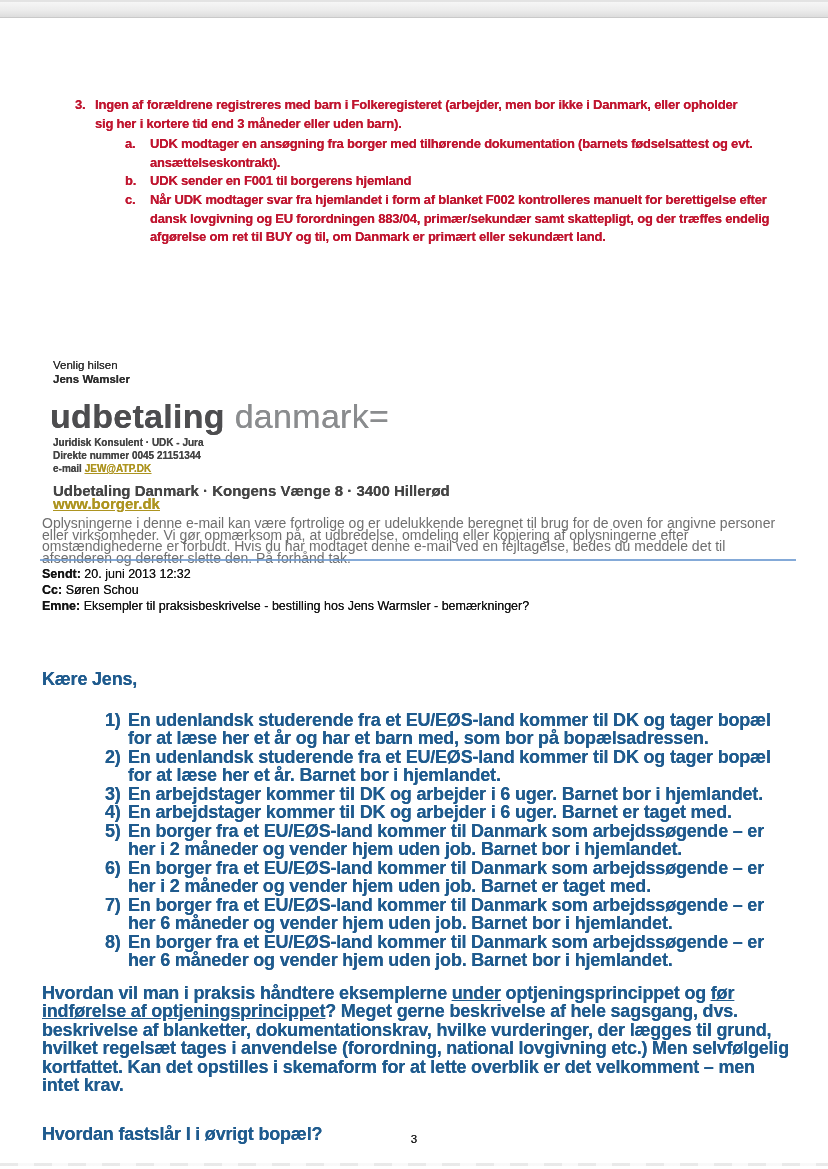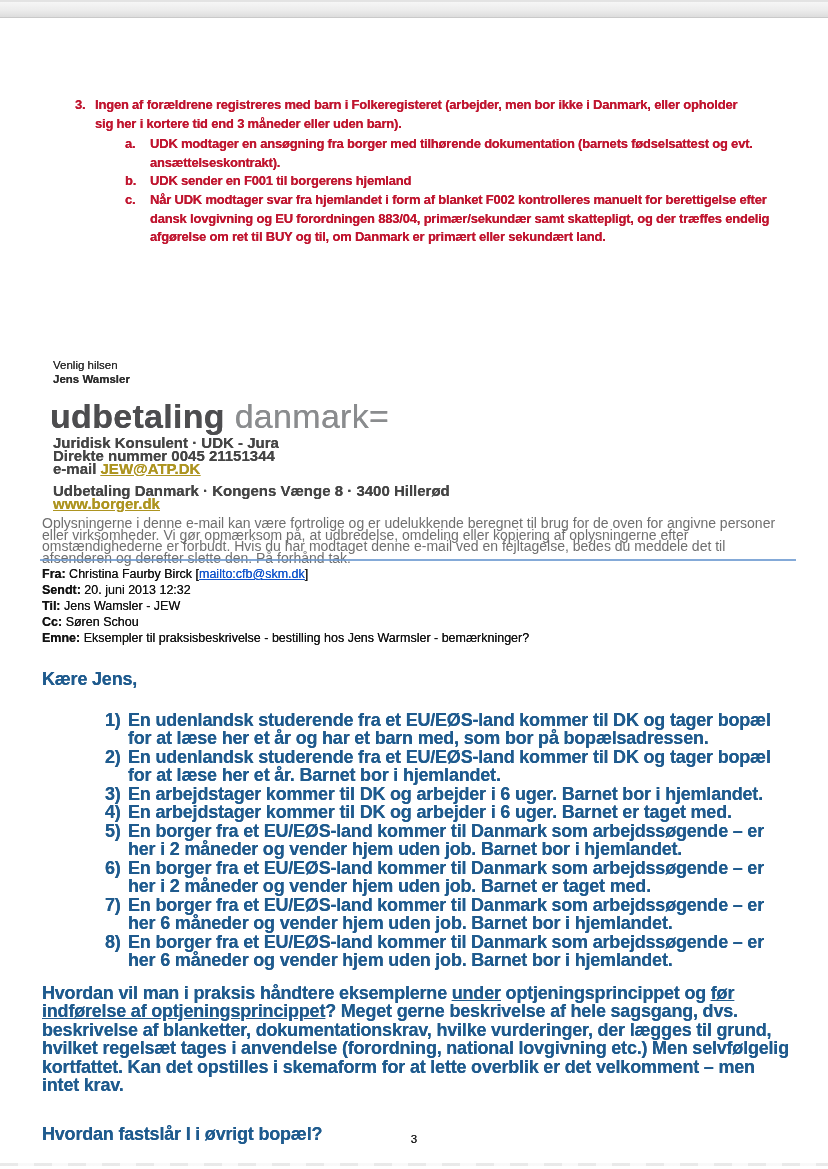--- a/index.html
+++ b/index.html
@@ -35,21 +35,21 @@
   .p-text{width:660px;}
   .p-sub{margin-left:50px;margin-top:2px;}
   .p-sub .p-num{width:25px;flex:0 0 25px;}
   .p-sub .p-text{width:632px;}
   
   .closing{position:absolute;top:358px;left:53px;font-size:11.5px;line-height:14px;color:#2e2e2e;}
   .closing .name{font-weight:bold;}
   .logo{position:absolute;top:401px;left:50px;font-size:34px;line-height:30px;letter-spacing:.3px;}
   .logo-bold{font-weight:800;color:#4d4d4f;}
   .logo-light{font-weight:400;color:#8a8c8e;}
-  .contact{position:absolute;top:437px;left:53px;font-size:15px;line-height:12.8px;font-weight:bold;color:#454545;}
+  .contact{position:absolute;top:437px;left:53px;font-size:10px;line-height:12.8px;font-weight:bold;color:#454545;}
   .address{position:absolute;top:484px;left:53px;font-size:15px;line-height:13px;font-weight:bold;color:#454545;}
   .gold-link{color:var(--link-gold,#AD9420);text-decoration:underline;cursor:pointer;}
   
   .disclaimer{
     position:absolute;top:518px;left:42px;width:752px;
     font-size:14px;line-height:11.5px;color:#6f6f6f;font-weight:normal;text-shadow:none;
   }
   .hr-blue{position:absolute;top:559px;left:40px;width:756px;height:2px;background:var(--separator-blue,#6F9BD1);opacity:.85;}
   
   .headers{position:absolute;top:566px;left:42px;font-size:12.5px;line-height:16px;color:#141414;}
@@ -117,23 +117,21 @@
   <div class="address">
     <div>Udbetaling Danmark · Kongens Vænge 8 · 3400 Hillerød</div>
     <a class="gold-link">www.borger.dk</a>
   </div>
 
   <div class="disclaimer">Oplysningerne i denne e-mail kan være fortrolige og er udelukkende beregnet til brug for de oven for angivne personer eller virksomheder. Vi gør opmærksom på, at udbredelse, omdeling eller kopiering af oplysningerne efter omstændighederne er forbudt. Hvis du har modtaget denne e-mail ved en fejltagelse, bedes du meddele det til afsenderen og derefter slette den. På forhånd tak.</div>
 
   <div class="hr-blue"></div>
 
   <div class="headers">
-    <div><span class="hlabel">Fra:</span><span> Christina Faurby Birck [</span><a class="blue-link">mailto:cfb@skm.dk</a><span>]</span></div>
     <div><span class="hlabel">Sendt:</span><span> 20. juni 2013 12:32</span></div>
-    <div><span class="hlabel">Til:</span><span> Jens Wamsler - JEW</span></div>
     <div><span class="hlabel">Cc:</span><span> Søren Schou</span></div>
     <div><span class="hlabel">Emne:</span><span> Eksempler til praksisbeskrivelse - bestilling hos Jens Warmsler - bemærkninger?</span></div>
   </div>
 
   <div class="body">
     <div>Kære Jens,</div>
 
     <div class="examples">
       <div class="ex-row">
           <span class="ex-num">1)</span>

